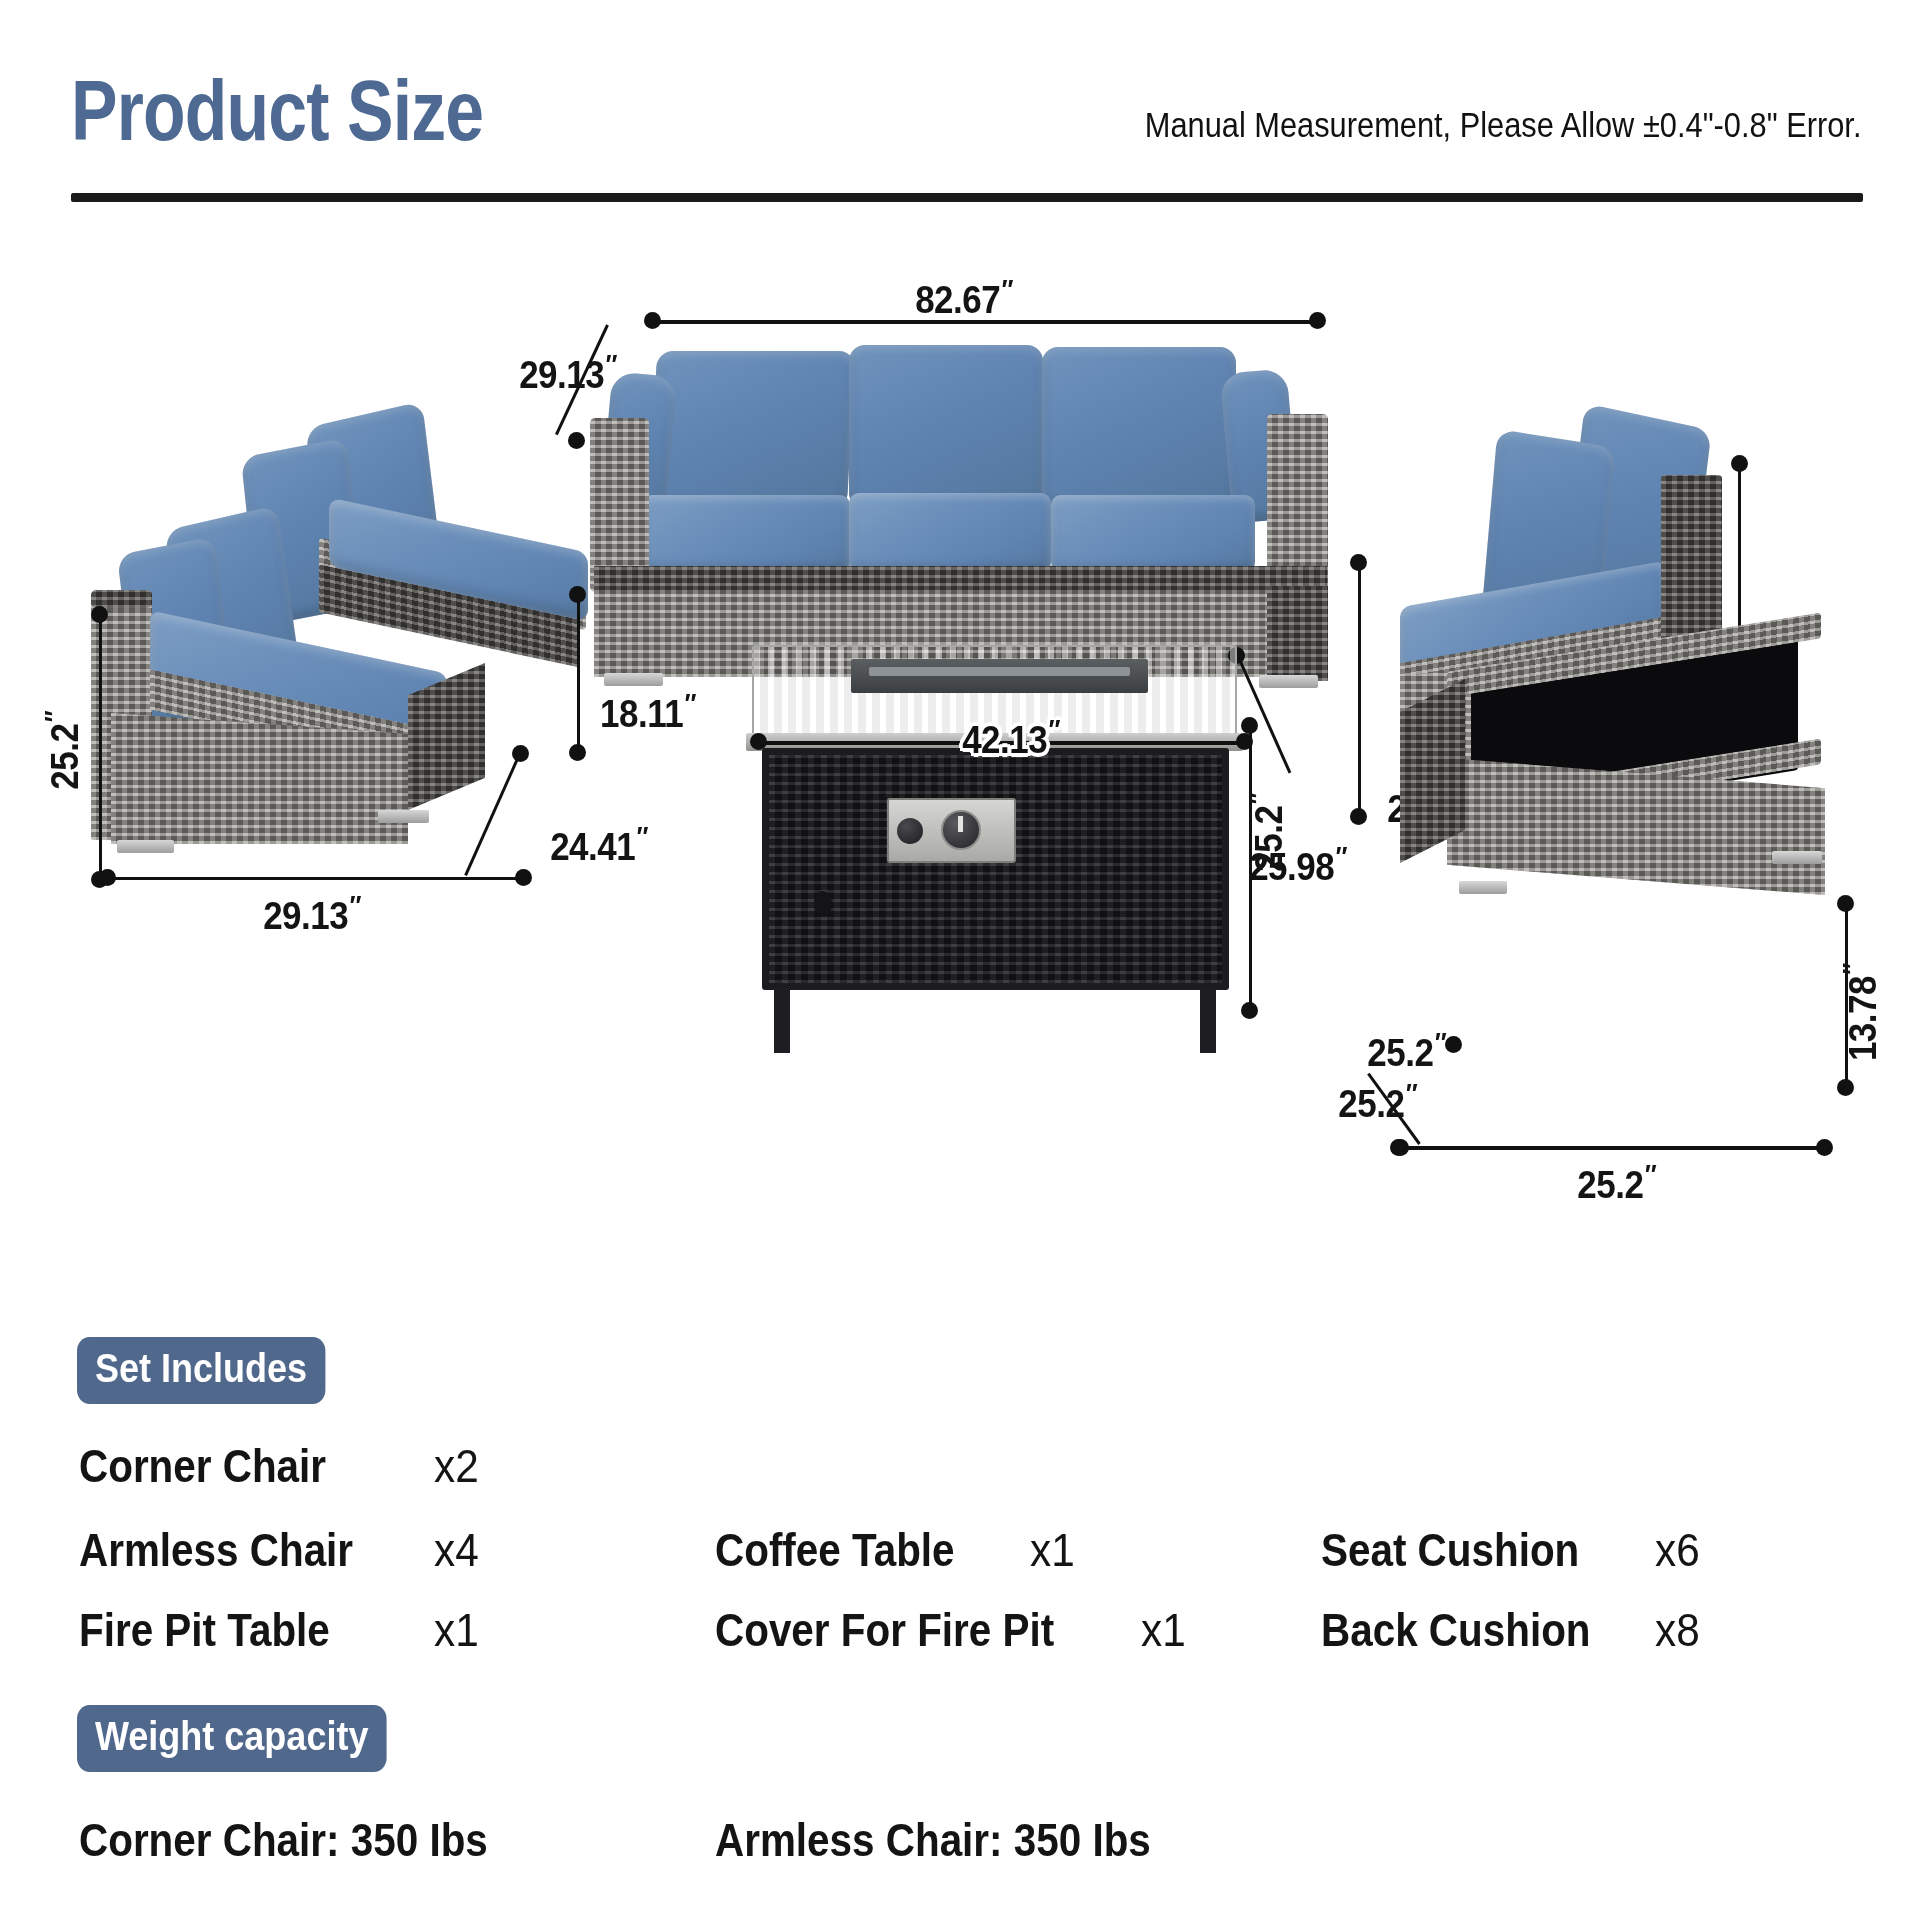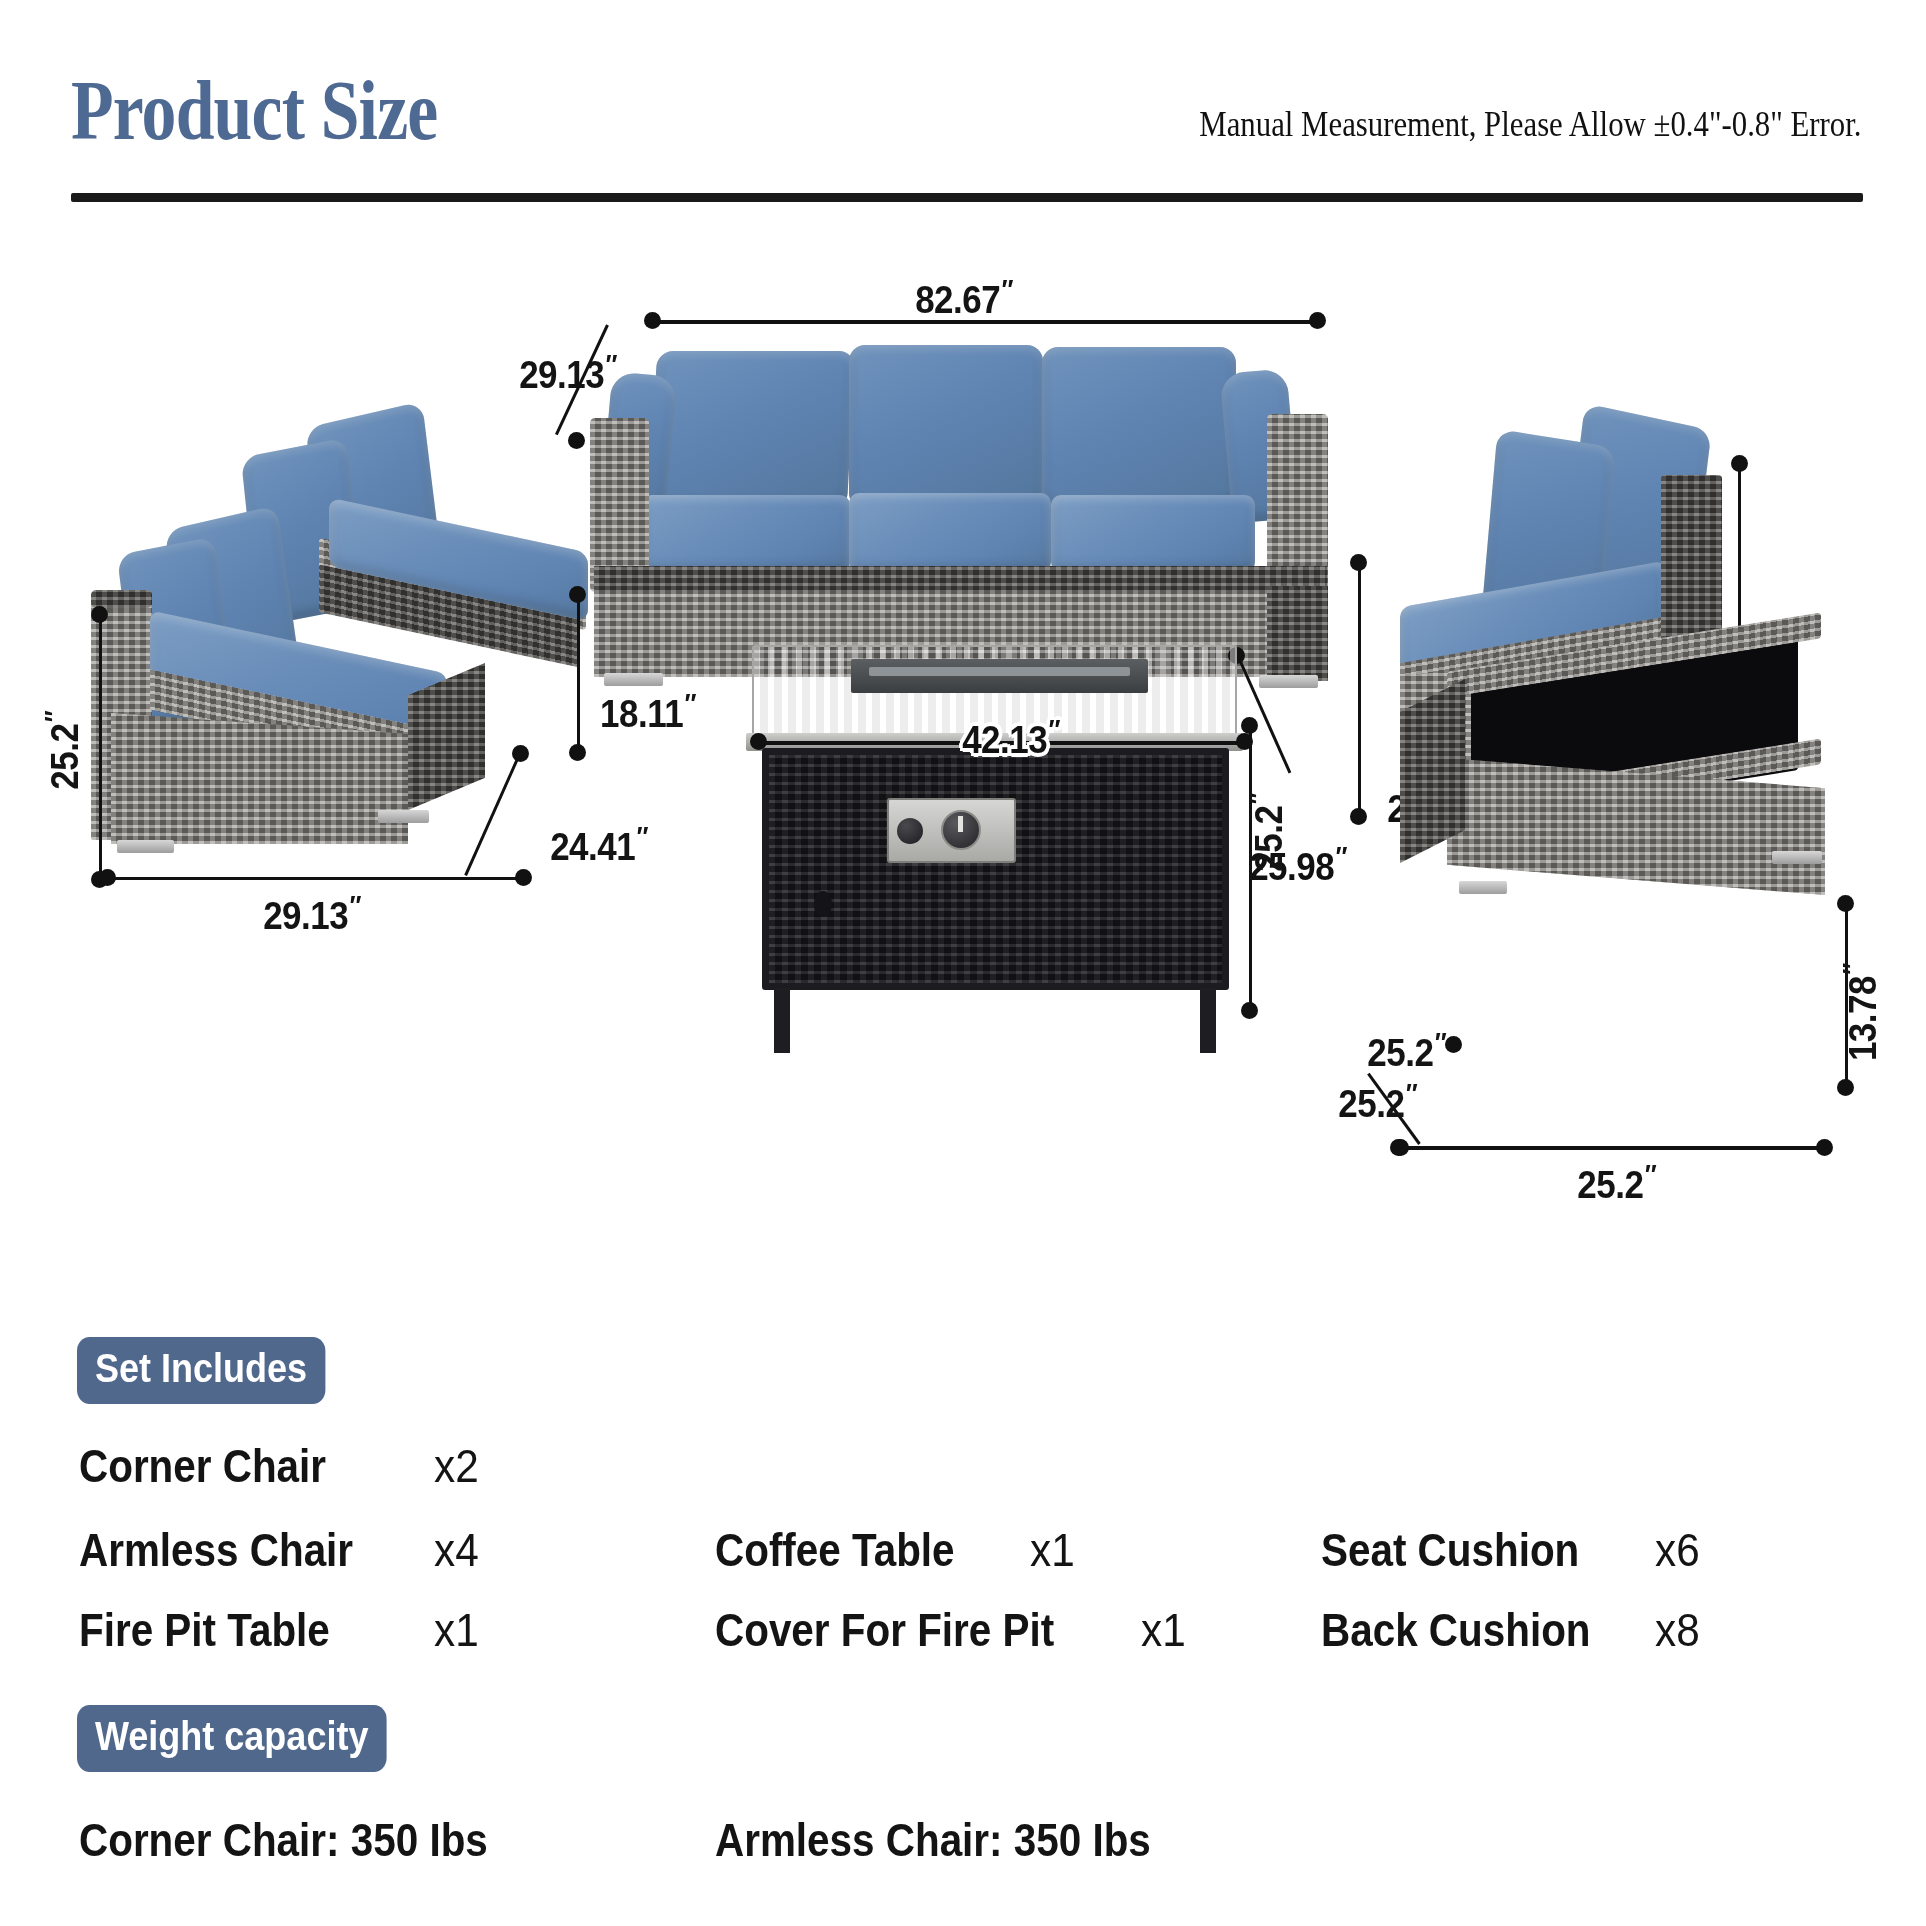--- a/index.html
+++ b/index.html
@@ -5,21 +5,21 @@
   * { box-sizing: border-box; margin: 0; padding: 0; }
   html, body {
     width: 1927px; height: 1927px;
     background: #ffffff;
     font-family: "Liberation Sans", sans-serif;
     overflow: hidden;
   }
   .page { position: relative; width: 1927px; height: 1927px; background:#fff; }
 
   
-  .header { position: absolute; left: 71px; top: 44px; width: 1792px; height: 149px; font-family: Liberation Serif, serif; }
+  .header { position: absolute; left: 71px; top: 44px; width: 1792px; height: 149px; }
   .title {
     position:absolute; left:0; top:24px;
     font-size: 85px; font-weight: 700; color:#4e6a92;
     letter-spacing:-1px; transform: scaleX(0.82); transform-origin: left center;
     white-space:nowrap; line-height:1;
   }
   .subtitle {
     position:absolute; right:2px; top:61px;
     font-size: 35px; font-weight:400; color:#111; white-space:nowrap;
     transform: scaleX(0.88); transform-origin: right center;

